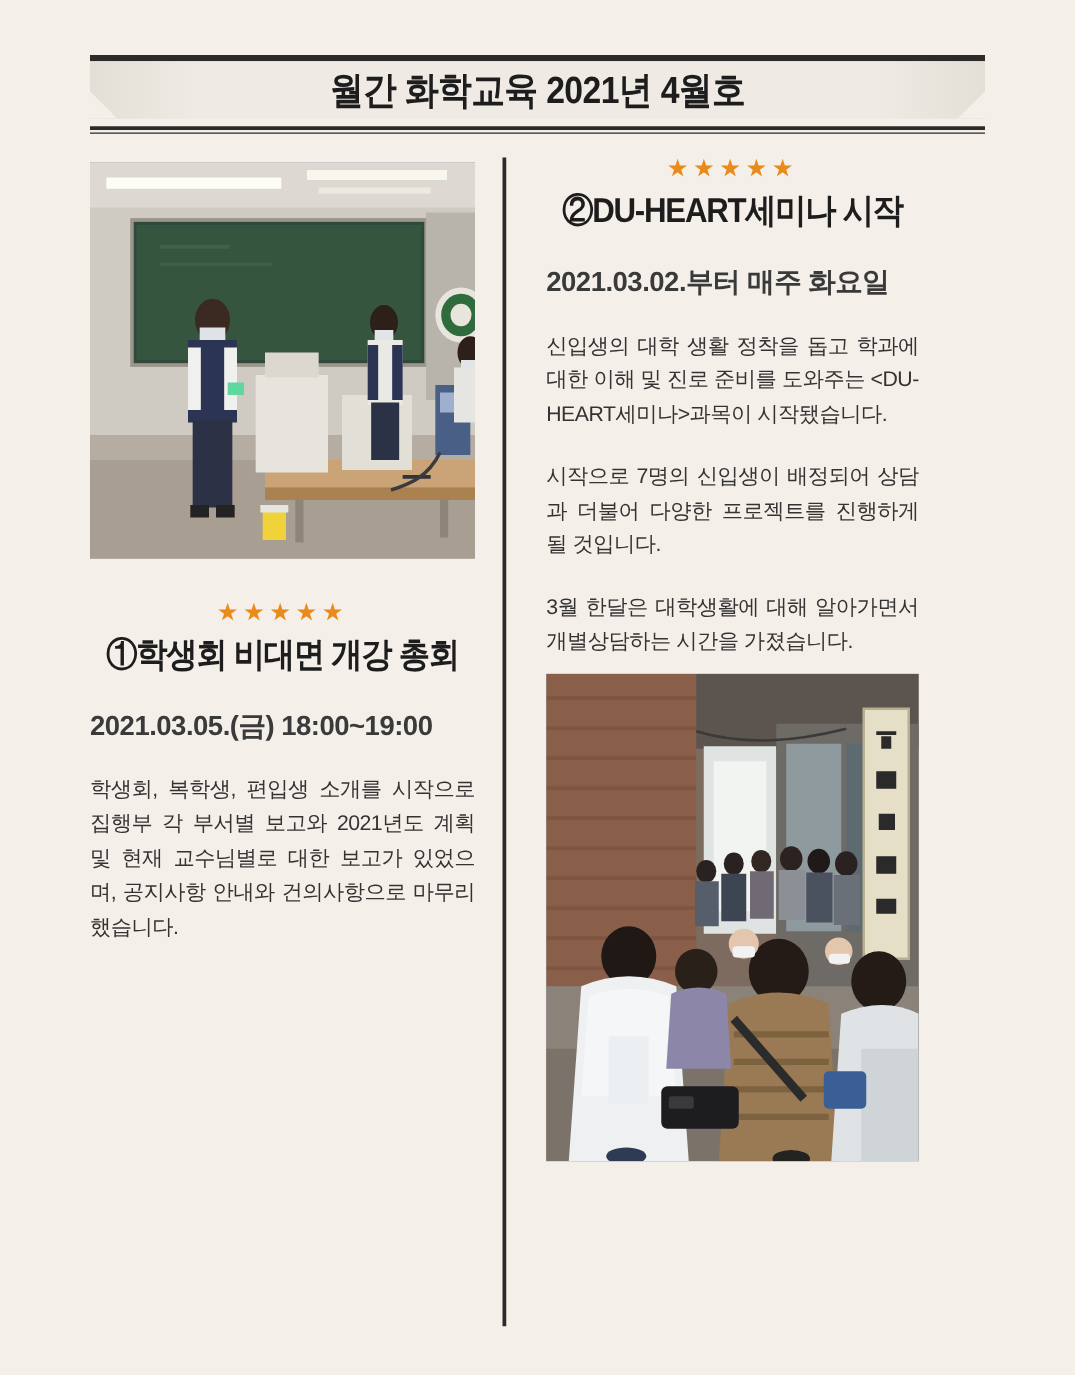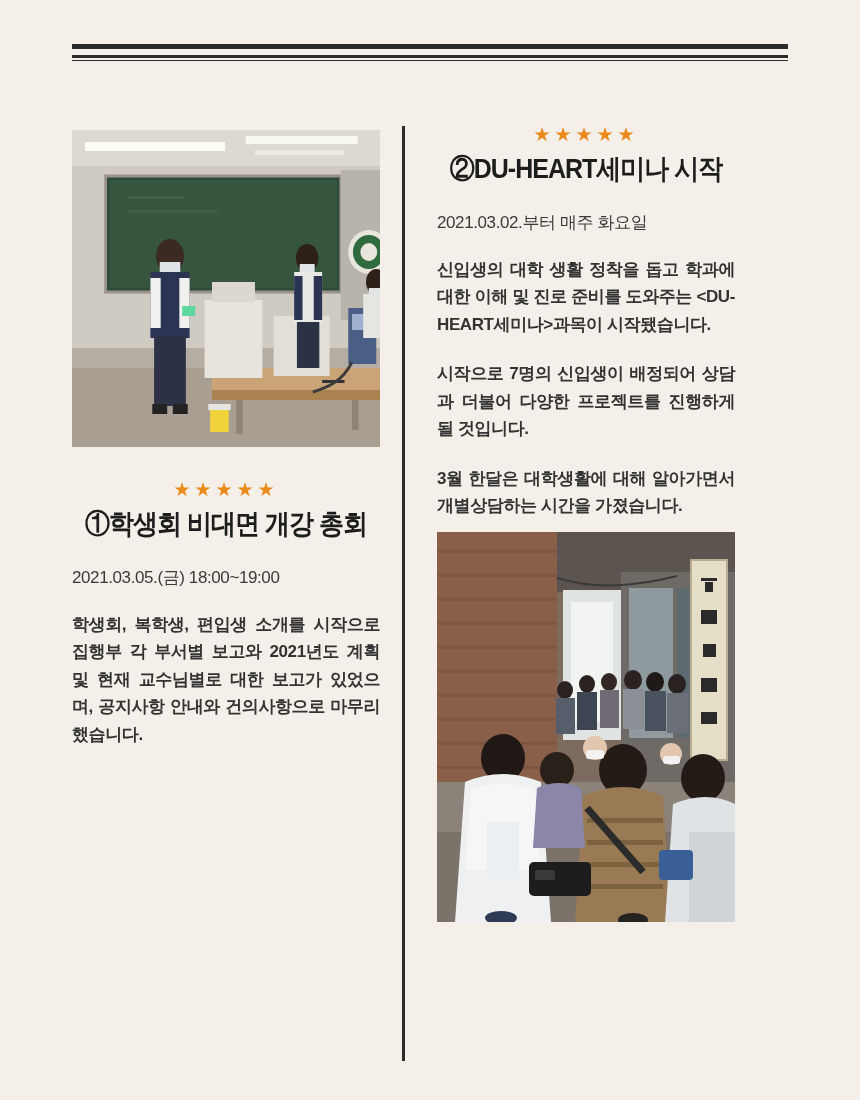--- a/index.html
+++ b/index.html
@@ -131,43 +131,46 @@
     margin: 7px 0 0 0;
     text-align: center;
     font-size: 25px;
     font-weight: bold;
     color: #1d1d1d;
     letter-spacing: -1px;
     transform: scaleY(1.1);
   }
   .subline {
     margin: 26px 0 0 0;
-    font-size: 17px;
+    font-size: 22px;
     color: #3a3a3a;
     letter-spacing: -0.4px;
+    font-weight: bold;
   }
   p.body {
     margin: 22px 0 0 0;
     font-size: 17px;
     line-height: 1.62;
     text-align: justify;
     text-justify: inter-character;
     color: #333;
     letter-spacing: -0.4px;
-    font-weight: bold;
   }
   p.body.tight { }
 </style>
 </head>
 <body>
 
 <div class="page">
 
   <div class="masthead">
     <div class="rule-top"></div>
+    <div class="band">
+      <h1>월간 화학교육 2021년 4월호</h1>
+    </div>
     <div class="rule-bot"></div>
     <div class="rule-bot2"></div>
   </div>
 
   <div class="columns">
 
     <div class="col col-left">
 
       <div class="photo photo-classroom">
         <svg viewBox="0 0 330 317" preserveAspectRatio="none" aria-hidden="true">

